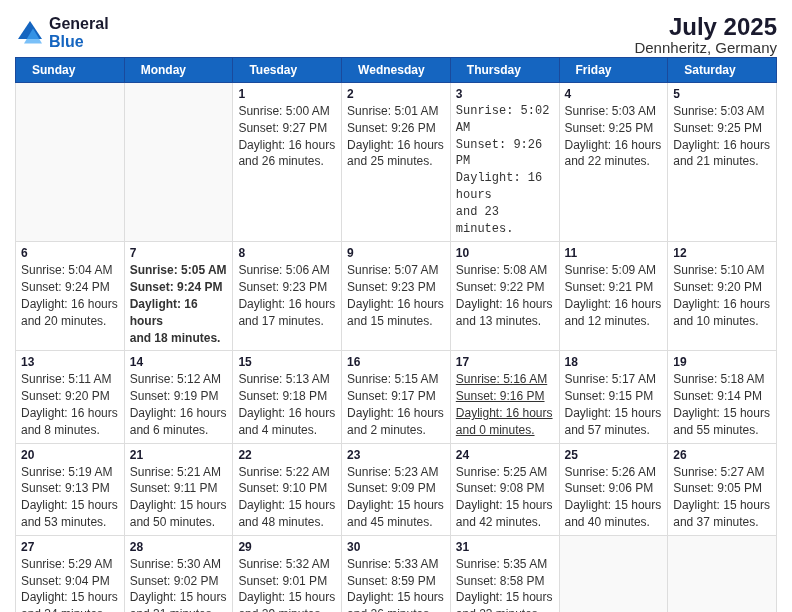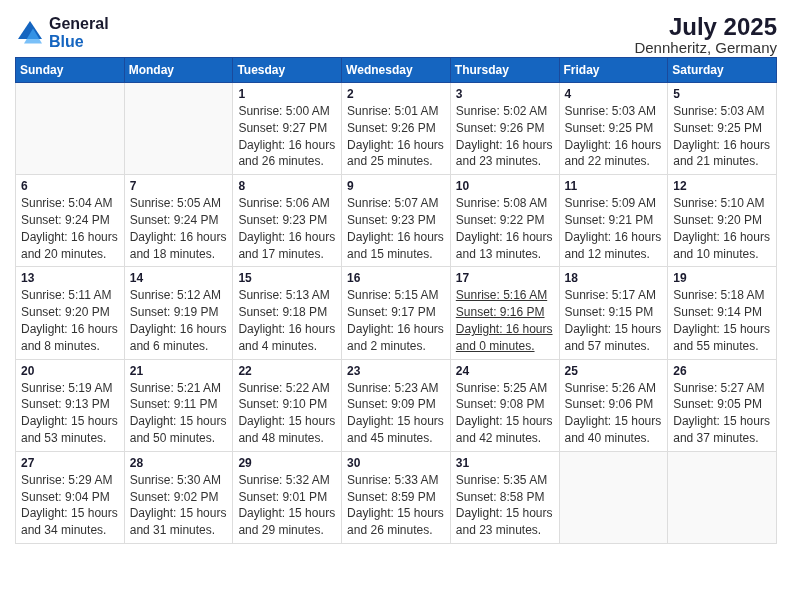--- a/index.html
+++ b/index.html
@@ -41,21 +41,21 @@
     .calendar {
       width: 100%;
       border-collapse: collapse;
       border: 1px solid #ccc;
     }
     .calendar th {
       background: #1565c0;
       color: #fff;
       font-size: 12px;
       font-weight: bold;
-      padding: 5px 4px;
+      padding: 5px 16px;
       text-align: left;
       border: 1px solid #1a4a9c;
     }
     .calendar td {
       vertical-align: top;
       padding: 4px 5px;
       border: 1px solid #ddd;
       font-size: 10px;
       color: #333;
       width: 108px;
@@ -127,21 +127,21 @@
         </td>
         <td>
           <div class="day-num">2</div>
           <div class="day-info" style="white-space: pre-line;">Sunrise: 5:01 AM
 Sunset: 9:26 PM
 Daylight: 16 hours
 and 25 minutes.</div>
         </td>
         <td>
           <div class="day-num">3</div>
-          <div class="day-info" style="white-space: pre-line;">Sunrise: 5:02 AM
+          <div class="day-info" style="white-space: pre-line; font-family: Liberation Mono, monospace;">Sunrise: 5:02 AM
 Sunset: 9:26 PM
 Daylight: 16 hours
 and 23 minutes.</div>
         </td>
         <td>
           <div class="day-num">4</div>
           <div class="day-info" style="white-space: pre-line;">Sunrise: 5:03 AM
 Sunset: 9:25 PM
 Daylight: 16 hours
 and 22 minutes.</div>
@@ -157,21 +157,21 @@
       <tr class="week-row">
         <td>
           <div class="day-num">6</div>
           <div class="day-info" style="white-space: pre-line;">Sunrise: 5:04 AM
 Sunset: 9:24 PM
 Daylight: 16 hours
 and 20 minutes.</div>
         </td>
         <td>
           <div class="day-num">7</div>
-          <div class="day-info" style="white-space: pre-line;">Sunrise: 5:05 AM
+          <div class="day-info" style="white-space: pre-line; font-weight: bold;">Sunrise: 5:05 AM
 Sunset: 9:24 PM
 Daylight: 16 hours
 and 18 minutes.</div>
         </td>
         <td>
           <div class="day-num">8</div>
           <div class="day-info" style="white-space: pre-line;">Sunrise: 5:06 AM
 Sunset: 9:23 PM
 Daylight: 16 hours
 and 17 minutes.</div>

